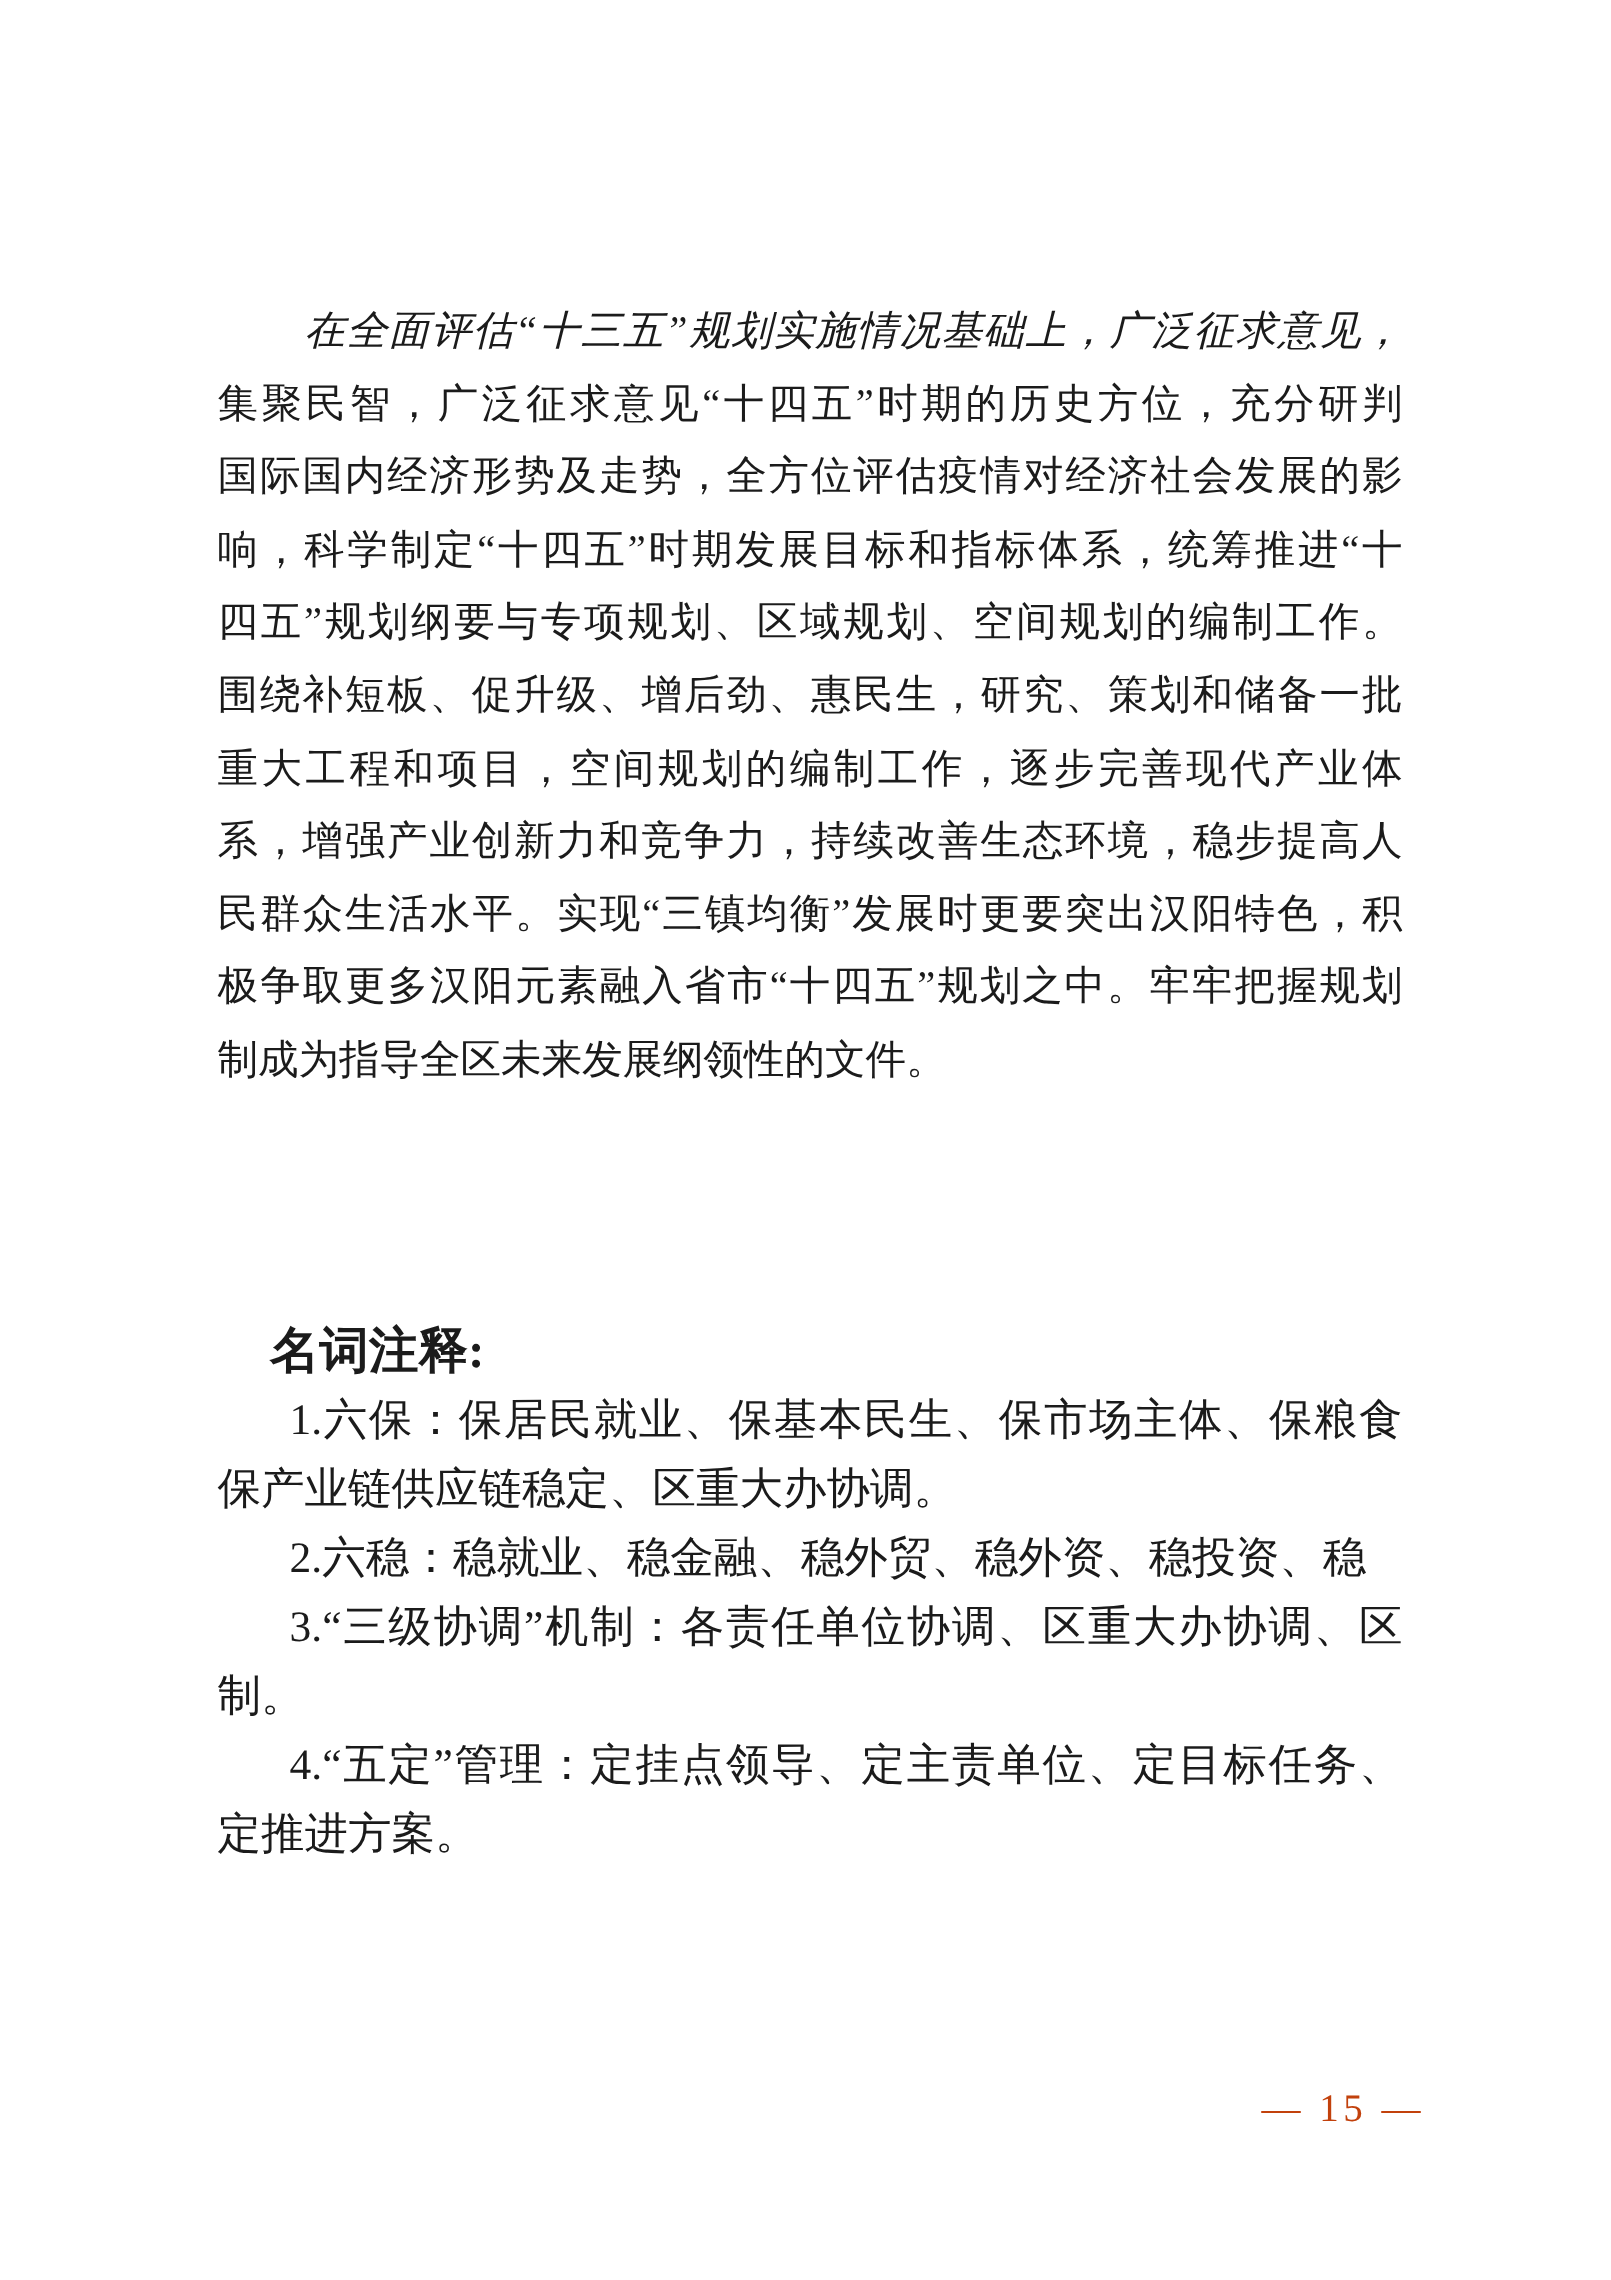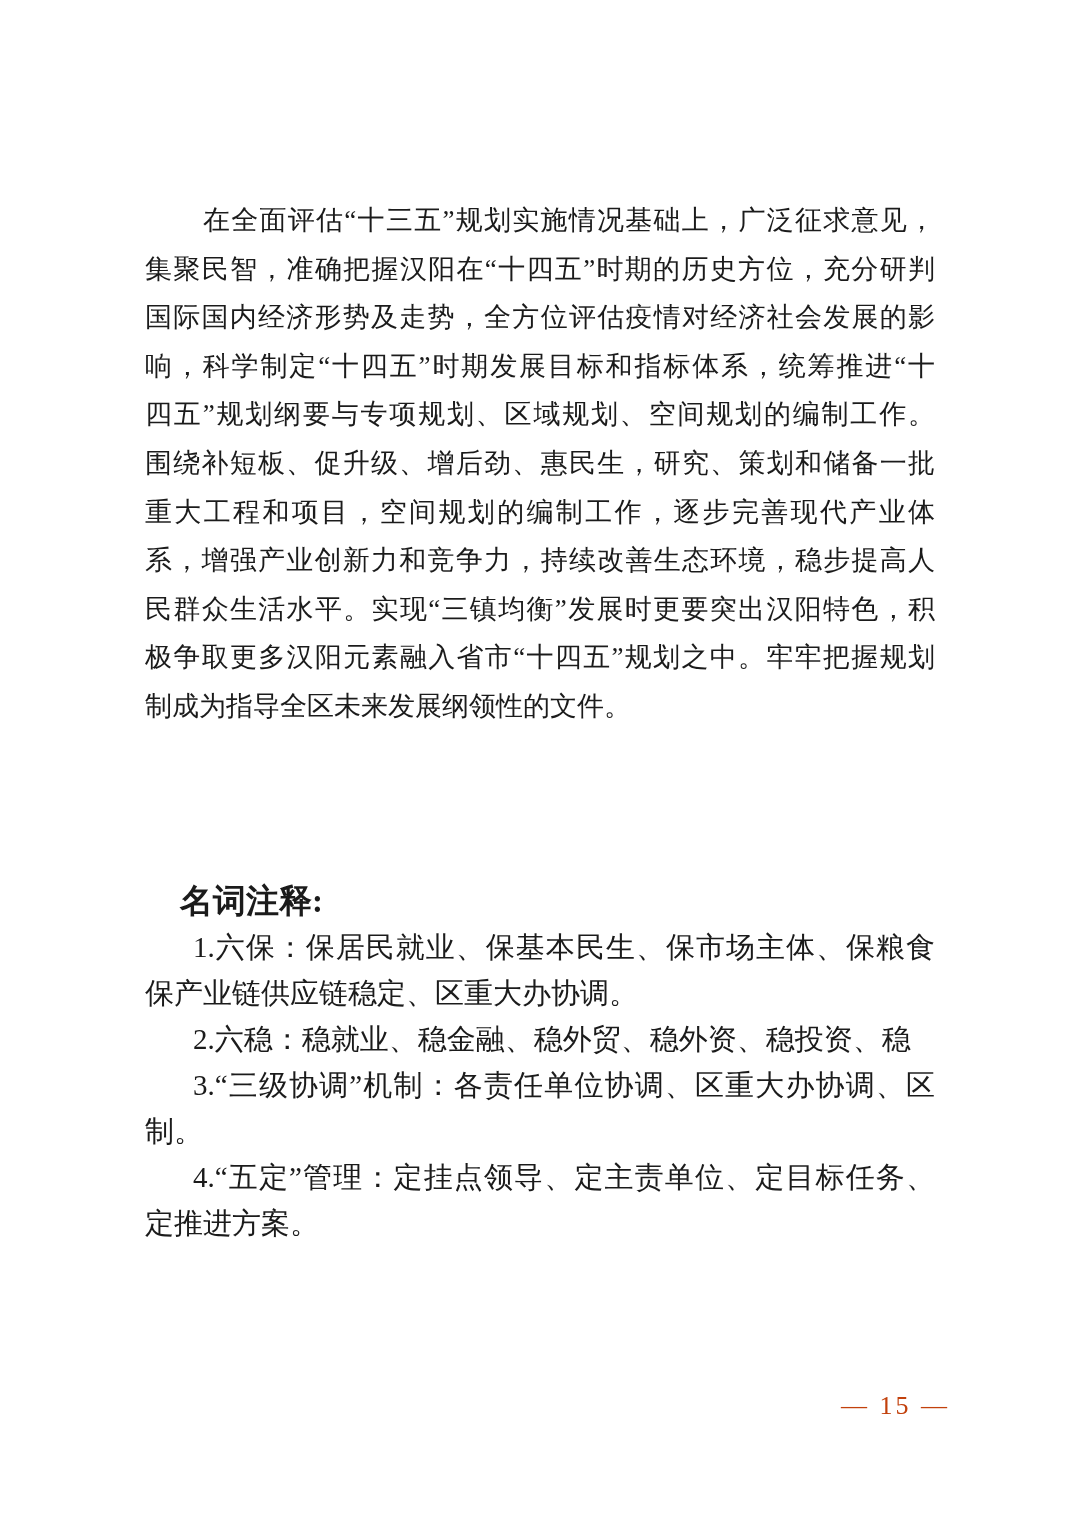--- a/index.html
+++ b/index.html
@@ -29,20 +29,21 @@
     font-size: 27px;
     overflow: hidden;
   }
   .just {
     text-align: justify;
     text-align-last: justify;
     text-justify: inter-character;
   }
   .indent2 {
     text-indent: 58px;
+    font-style: italic;
   }
   .bold-seg {
     font-weight: 700;
     font-family: "Liberation Sans", "DejaVu Sans", sans-serif;
   }
   
   .notes-heading {
     position: absolute;
     left: 145px;
     top: 882px;
@@ -78,21 +79,21 @@
     color: #c2410c;
   }
 </style>
 </head>
 <body>
 
 <div class="page">
 
   <div class="para">
     <div class="line just indent2">在全面评估“十三五”规划实施情况基础上，广泛征求意见，</div>
-    <div class="line just">集聚民智，准确把握汉阳在“十四五”时期的历史方位，充分研判</div>
+    <div class="line just">集聚民智，广泛征求意见“十四五”时期的历史方位，充分研判</div>
     <div class="line just">国际国内经济形势及走势，全方位评估疫情对经济社会发展的影</div>
     <div class="line just">响，科学制定“十四五”时期发展目标和指标体系，统筹推进“十</div>
     <div class="line just">四五”规划纲要与专项规划、区域规划、空间规划的编制工作。</div>
     <div class="line just">围绕补短板、促升级、增后劲、惠民生，研究、策划和储备一批</div>
     <div class="line just">重大工程和项目，空间规划的编制工作，逐步完善现代产业体</div>
     <div class="line just">系，增强产业创新力和竞争力，持续改善生态环境，稳步提高人</div>
     <div class="line just">民群众生活水平。实现“三镇均衡”发展时更要突出汉阳特色，积</div>
     <div class="line just">极争取更多汉阳元素融入省市“十四五”规划之中。牢牢把握规划</div>
     <div class="line">制成为指导全区未来发展纲领性的文件。</div>
   </div>

